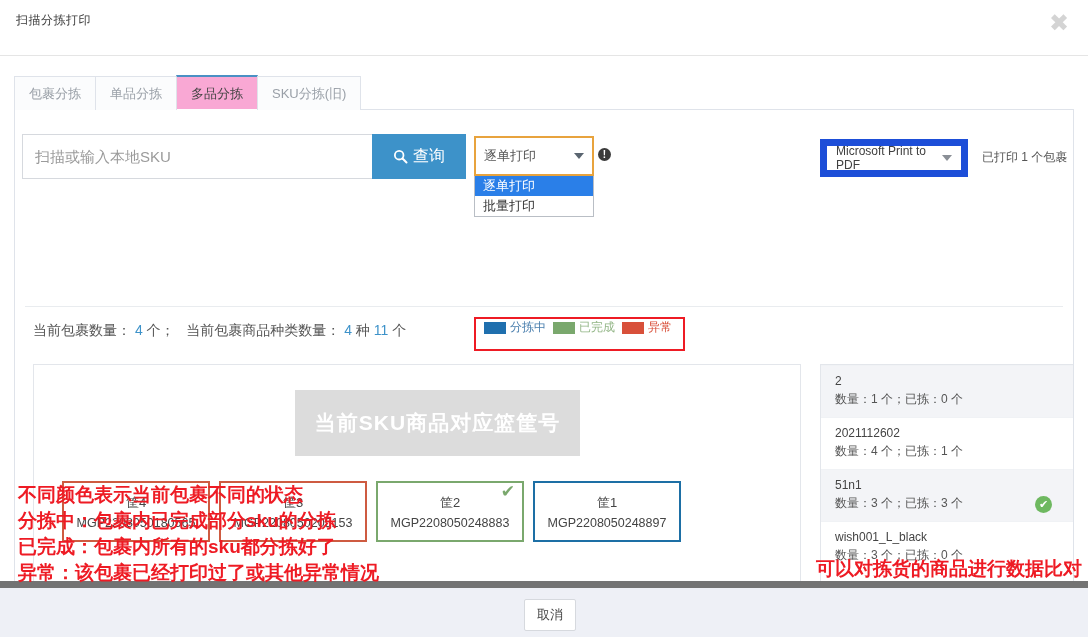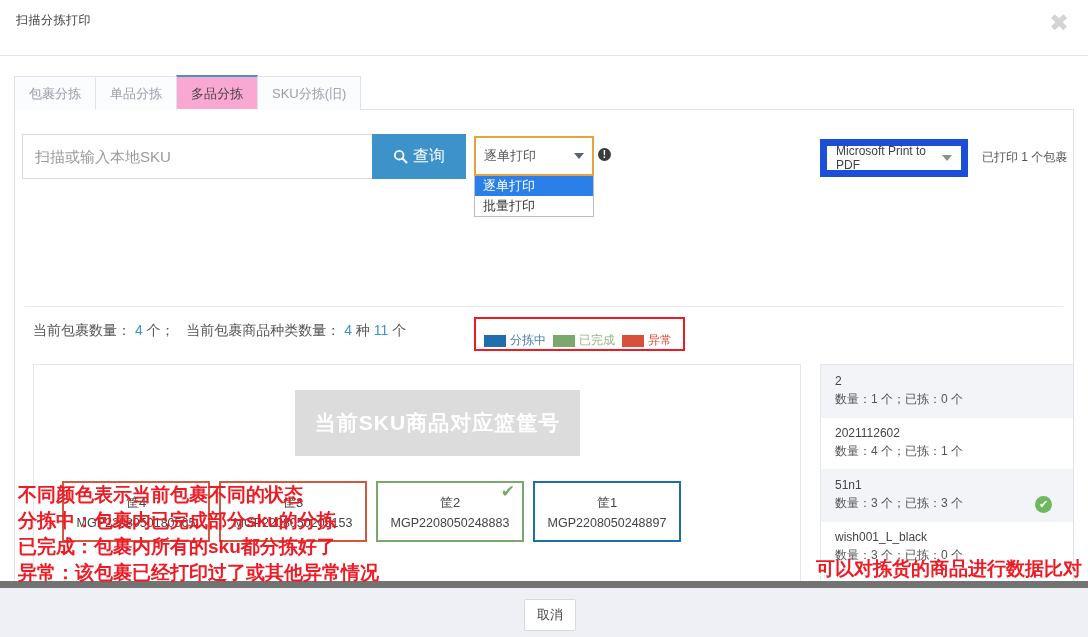--- a/index.html
+++ b/index.html
@@ -232,21 +232,21 @@
     white-space: nowrap;
   }
   .stats .num { color: #3d92c9; }
 
   
   .legend {
     position: absolute;
     left: 459px; top: 207px;
     width: 211px; height: 34px;
     border: 2px solid #ee1b24;
-    display: flex; align-items: flex-end;
+    display: flex; align-items: flex-start;
     padding: 0 8px;
     gap: 7px;
     z-index: 20;
     background: transparent;
   }
   .lg-item { display: flex; align-items: center; gap: 4px; }
   .lg-swatch { width: 22px; height: 12px; display: block; }
   .lg-label { font-size: 12px; white-space: nowrap; }
 
   

